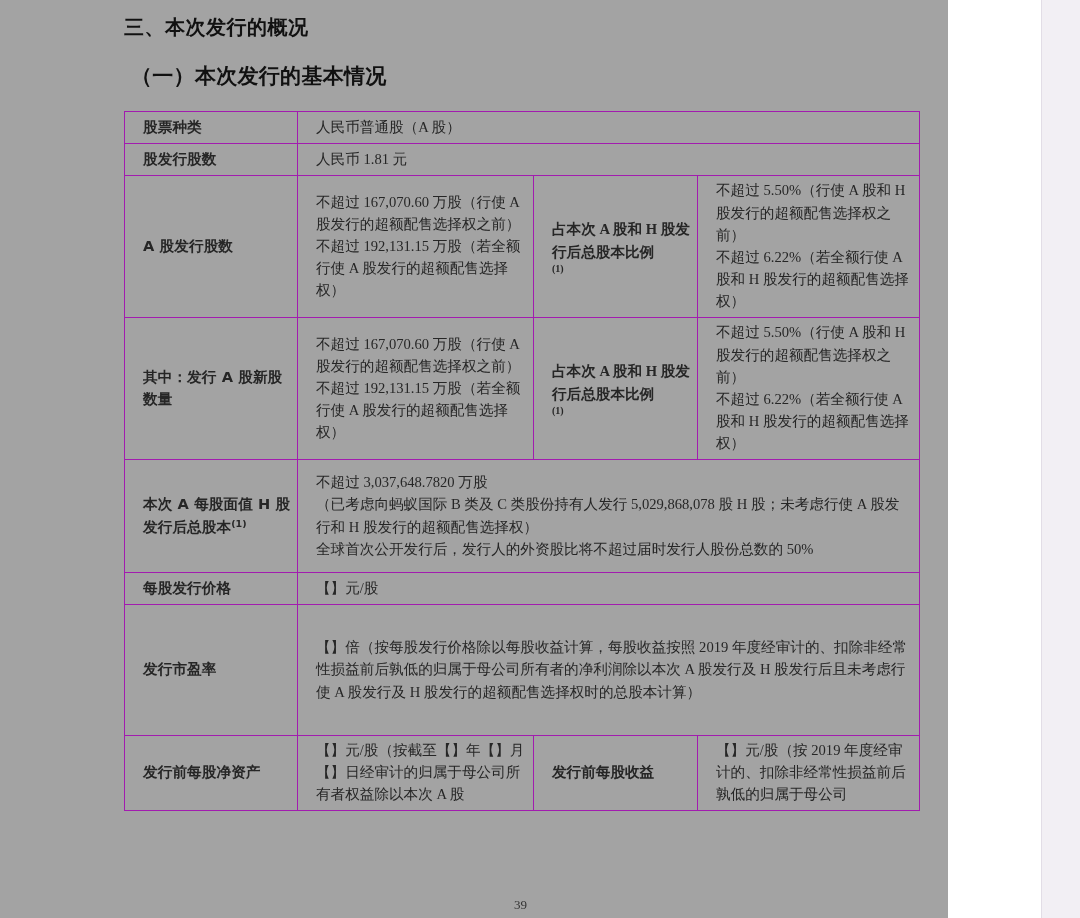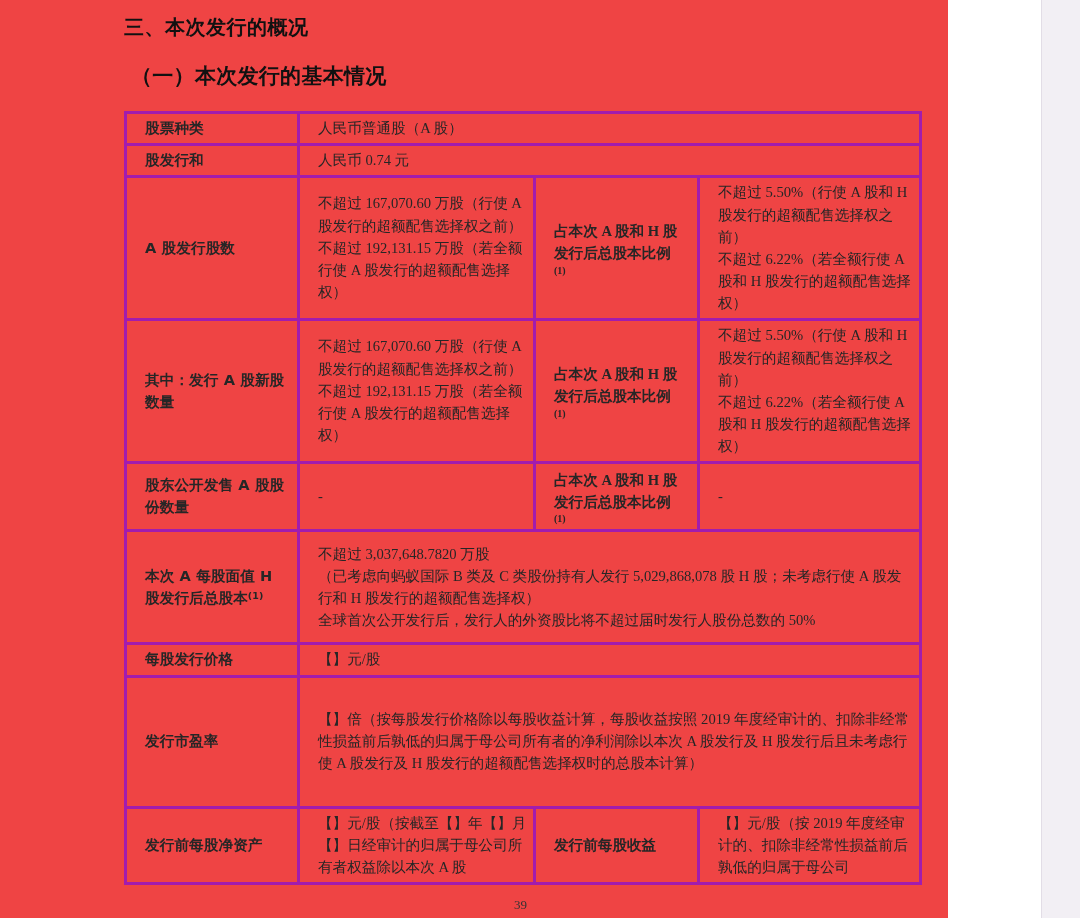--- a/index.html
+++ b/index.html
@@ -14,21 +14,21 @@
     color: #1a1a1a;
     overflow: hidden;
     position: relative;
   }
   .page {
     position: absolute;
     top: 0;
     left: 0;
     width: 948px;
     height: 918px;
-    background: #ef4444;
+    background: #a3a3a3;
     box-sizing: border-box;
   }
   .right-gutter {
     position: absolute;
     top: 0;
     left: 1041px;
     width: 39px;
     height: 918px;
     background: #f2eff4;
   }
@@ -64,21 +64,21 @@
 
   table.main-table {
     position: absolute;
     left: 124px;
     top: 111px;
     width: 795px;
     border-collapse: collapse;
     table-layout: fixed;
   }
   table.main-table td {
-    border: 3px solid #a21caf;
+    border: 1px solid #a21caf;
     padding: 3px 6px 4px 18px;
     vertical-align: middle;
     font-size: 14.6px;
     line-height: 1.52;
     color: #262626;
     word-break: break-all;
   }
   td.label {
     font-family: "DejaVu Sans", "Liberation Sans", sans-serif;
     font-weight: bold;
@@ -147,22 +147,22 @@
       <col style="width:222px">
     </colgroup>
     <tbody>
 
       <tr class="r1">
         <td class="label">股票种类</td>
         <td class="value" colspan="3">人民币普通股（A 股）</td>
       </tr>
 
       <tr class="r1">
-        <td class="label">股发行和</td>
-        <td class="value" colspan="3">人民币 0.74 元</td>
+        <td class="label">股发行股数</td>
+        <td class="value" colspan="3">人民币 1.81 元</td>
       </tr>
 
       <tr class="tall">
         <td class="label">A 股发行股数</td>
         <td class="value">
           <div class="nowrap-line">不超过 167,070.60 万股（行使 A 股发行的超额配售选择权之前）</div>
           <div class="nowrap-line">不超过 192,131.15 万股（若全额行使 A 股发行的超额配售选择权）</div>
         </td>
         <td class="mid-label">
           <span>占本次 A 股和 H 股发行后总股本比例</span>
@@ -183,29 +183,20 @@
         <td class="mid-label">
           <span>占本次 A 股和 H 股发行后总股本比例</span>
           <span class="sup-block">(1)</span>
         </td>
         <td class="value">
           <div class="nowrap-line">不超过 5.50%（行使 A 股和 H 股发行的超额配售选择权之前）</div>
           <div class="nowrap-line">不超过 6.22%（若全额行使 A 股和 H 股发行的超额配售选择权）</div>
         </td>
       </tr>
 
-      <tr class="mid-row">
-        <td class="label">股东公开发售 A 股股份数量</td>
-        <td class="value">-</td>
-        <td class="mid-label">
-          <span>占本次 A 股和 H 股发行后总股本比例</span>
-          <span class="sup-block">(1)</span>
-        </td>
-        <td class="value">-</td>
-      </tr>
 
       <tr class="totals-row">
         <td class="label">
           <span>本次 A 每股面值 H 股发行后总股本</span><sup>(1)</sup>
         </td>
         <td class="value" colspan="3">
           <div class="nowrap-line">不超过 3,037,648.7820 万股</div>
           <div class="nowrap-line">（已考虑向蚂蚁国际 B 类及 C 类股份持有人发行 5,029,868,078 股 H 股；未考虑行使 A 股发行和 H 股发行的超额配售选择权）</div>
           <div class="nowrap-line">全球首次公开发行后，发行人的外资股比将不超过届时发行人股份总数的 50%</div>
         </td>

